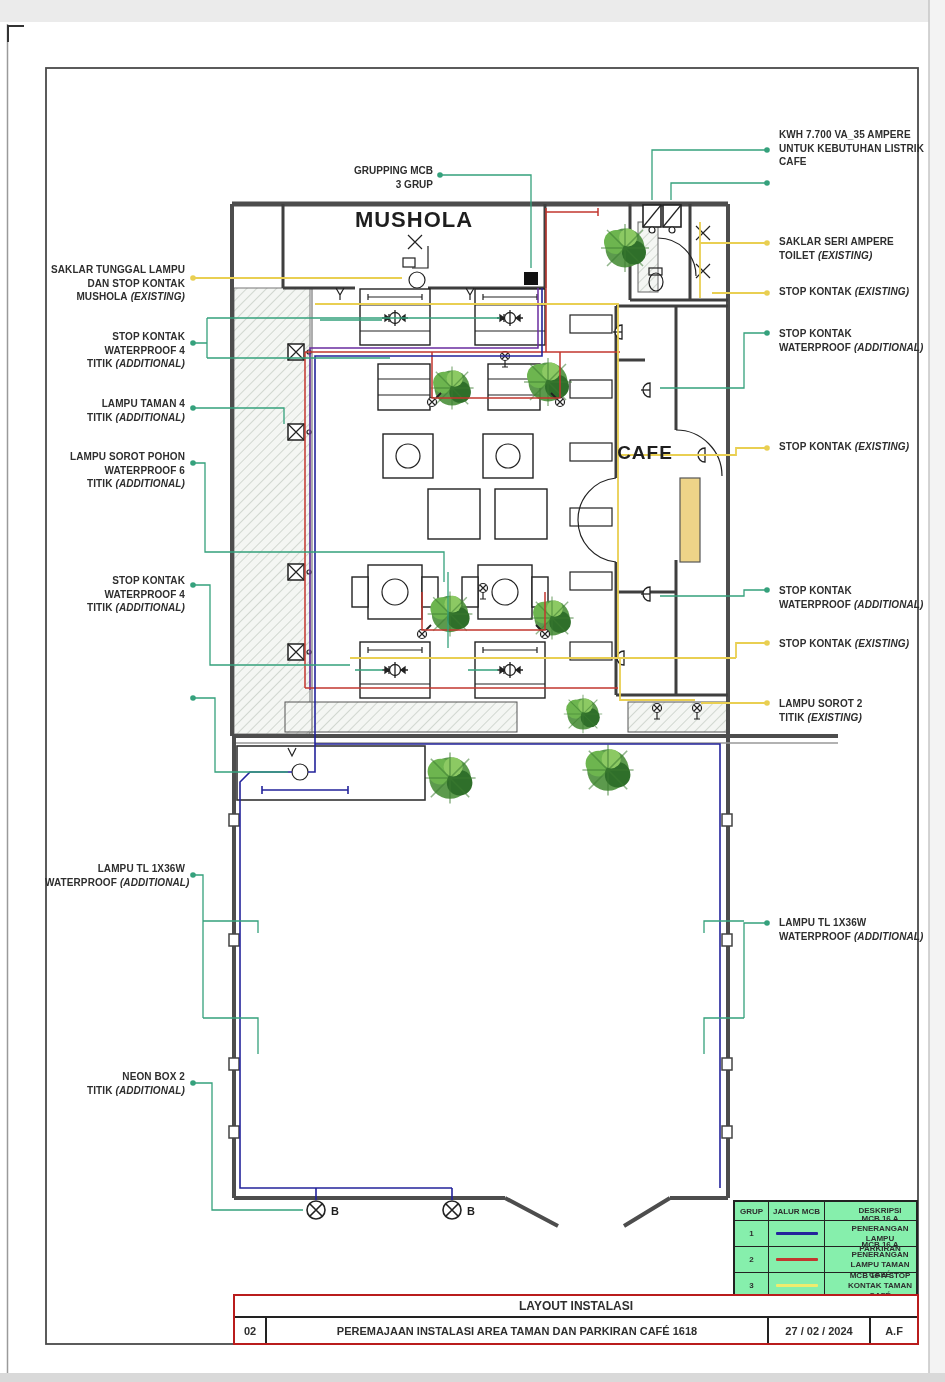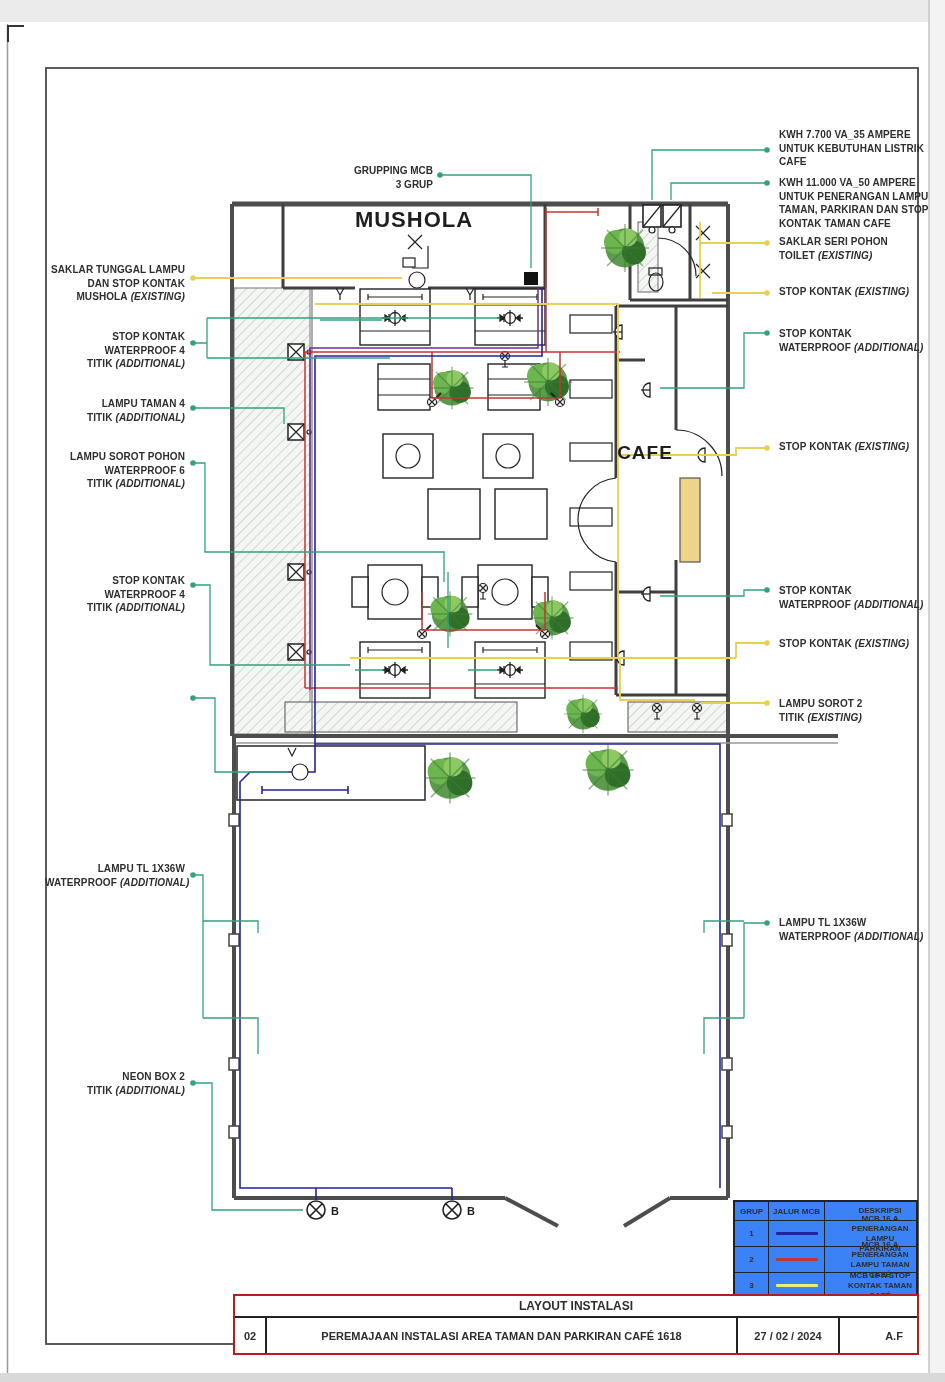--- a/index.html
+++ b/index.html
@@ -19,35 +19,35 @@
   .w-red{stroke:var(--red);stroke-width:1.5;}
   .w-blue{stroke:var(--blue);stroke-width:1.6;}
   .w-purple{stroke:var(--purple);stroke-width:1.5;}
   .f-teal{fill:var(--teal);} .f-yellow{fill:var(--yellow);}
   .wall{stroke:#4d4d4d;fill:none;}
   .wall5{stroke-width:5;} .wall4{stroke-width:4;} .wall3{stroke-width:3;stroke:#3f3f3f;}
   .thin{stroke:#222;stroke-width:1.2;fill:none;}
   .furn{stroke:#222;stroke-width:1.4;fill:#fff;}
   
   .legend{position:absolute;left:733px;top:1200px;width:181px;border:2px solid #222;
-          background:#3b82f6;font-size:8px;font-weight:700;}
+          background:#86efac;font-size:8px;font-weight:700;}
   .legend .row{display:flex;border-top:1px solid #222;}
   .legend .row:first-child{border-top:none;}
   .legend .c1{width:33px;border-right:1px solid #222;display:flex;align-items:center;justify-content:center;}
   .legend .c2{width:55px;border-right:1px solid #222;display:flex;align-items:center;justify-content:center;}
   .legend .c3{flex:1;display:flex;align-items:center;justify-content:center;text-align:center;padding:2px 3px;line-height:10px;margin-left:19px;}
   .legend .hdr{height:18px;} .legend .r{height:25px;}
   .swatch{display:inline-block;width:42px;height:3px;border-radius:1px;}
   
   .tblock{position:absolute;left:233px;top:1294px;width:682px;border:2px solid #b91c1c;background:#fff;}
   .tblock .t1{height:20px;display:flex;align-items:center;justify-content:center;
               font-size:12px;font-weight:700;border-bottom:2px solid #222;}
-  .tblock .t2{height:35px;display:flex;font-size:11px;font-weight:600;}
+  .tblock .t2{height:25px;display:flex;font-size:11px;font-weight:600;}
   .tblock .t2 .cell{display:flex;align-items:center;justify-content:center;border-right:2px solid #222;}
-  .tblock .num{width:30px;} .tblock .desc{flex:1;text-align:right;} .tblock .date{width:100px;} .tblock .init{width:46px;border-right:none!important;margin-left:31px;}
+  .tblock .num{width:30px;} .tblock .desc{flex:1;text-align:right;} .tblock .date{width:100px;} .tblock .init{width:46px;border-right:none!important;}
 </style>
 </head>
 <body>
 
 <div id="sheet">
 
 <svg width="945" height="1382" viewBox="0 0 945 1382" style="position:absolute;left:0;top:0;">
   <defs>
     <pattern id="hatch" width="7" height="7" patternUnits="userSpaceOnUse" patternTransform="rotate(45)">
       <rect width="7" height="7" fill="#f4f6f3"></rect>
@@ -338,24 +338,22 @@
   <span class="t">LAMPU SOROT POHON WATERPROOF 6 TITIK</span><i class="n">(ADDITIONAL)</i></div>
 <div class="ann ann-left" style="top:574px">
   <span class="t">STOP KONTAK WATERPROOF 4 TITIK</span><i class="n">(ADDITIONAL)</i></div>
 <div class="ann ann-left" style="top:862px">
   <span class="t">LAMPU TL 1X36W WATERPROOF</span><i class="n">(ADDITIONAL)</i></div>
 <div class="ann ann-left" style="top:1070px">
   <span class="t">NEON BOX 2 TITIK</span><i class="n">(ADDITIONAL)</i></div>
 
 <div class="ann ann-right" style="top:128px">
   <span class="t">KWH 7.700 VA_35 AMPERE UNTUK KEBUTUHAN LISTRIK CAFE</span><i class="n"></i></div>
-<div class="ann ann-right" style="top:176px">
-  <span class="t">KWH 11.000 VA_50 AMPERE UNTUK PENERANGAN LAMPU TAMAN, PARKIRAN DAN STOP KONTAK TAMAN CAFE</span><i class="n"></i></div>
 <div class="ann ann-right" style="top:235px">
-  <span class="t">SAKLAR SERI POHON TOILET</span><i class="n">(EXISTING)</i></div>
+  <span class="t">SAKLAR SERI AMPERE TOILET</span><i class="n">(EXISTING)</i></div>
 <div class="ann ann-right" style="top:285px">
   <span class="t">STOP KONTAK</span><i class="n">(EXISTING)</i></div>
 <div class="ann ann-right" style="top:327px">
   <span class="t">STOP KONTAK WATERPROOF</span><i class="n">(ADDITIONAL)</i></div>
 <div class="ann ann-right" style="top:440px">
   <span class="t">STOP KONTAK</span><i class="n">(EXISTING)</i></div>
 <div class="ann ann-right" style="top:584px">
   <span class="t">STOP KONTAK WATERPROOF</span><i class="n">(ADDITIONAL)</i></div>
 <div class="ann ann-right" style="top:637px">
   <span class="t">STOP KONTAK</span><i class="n">(EXISTING)</i></div>

